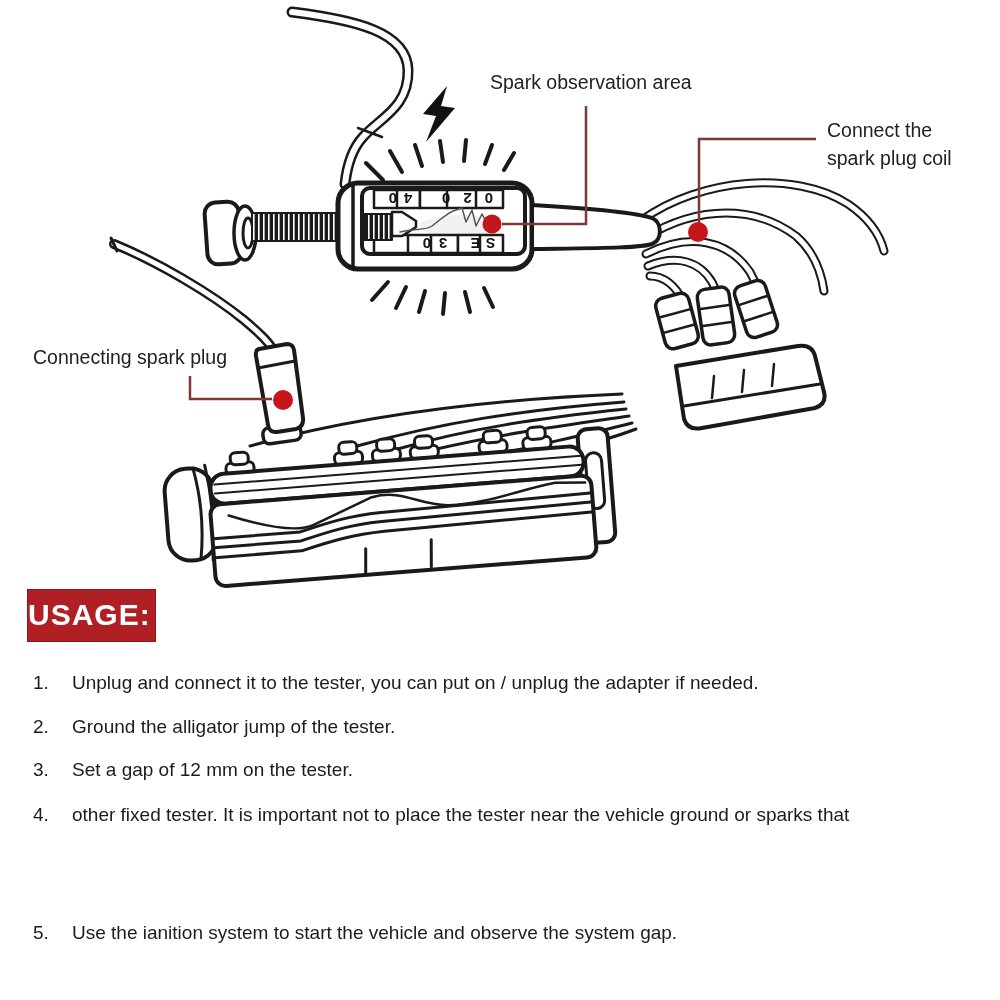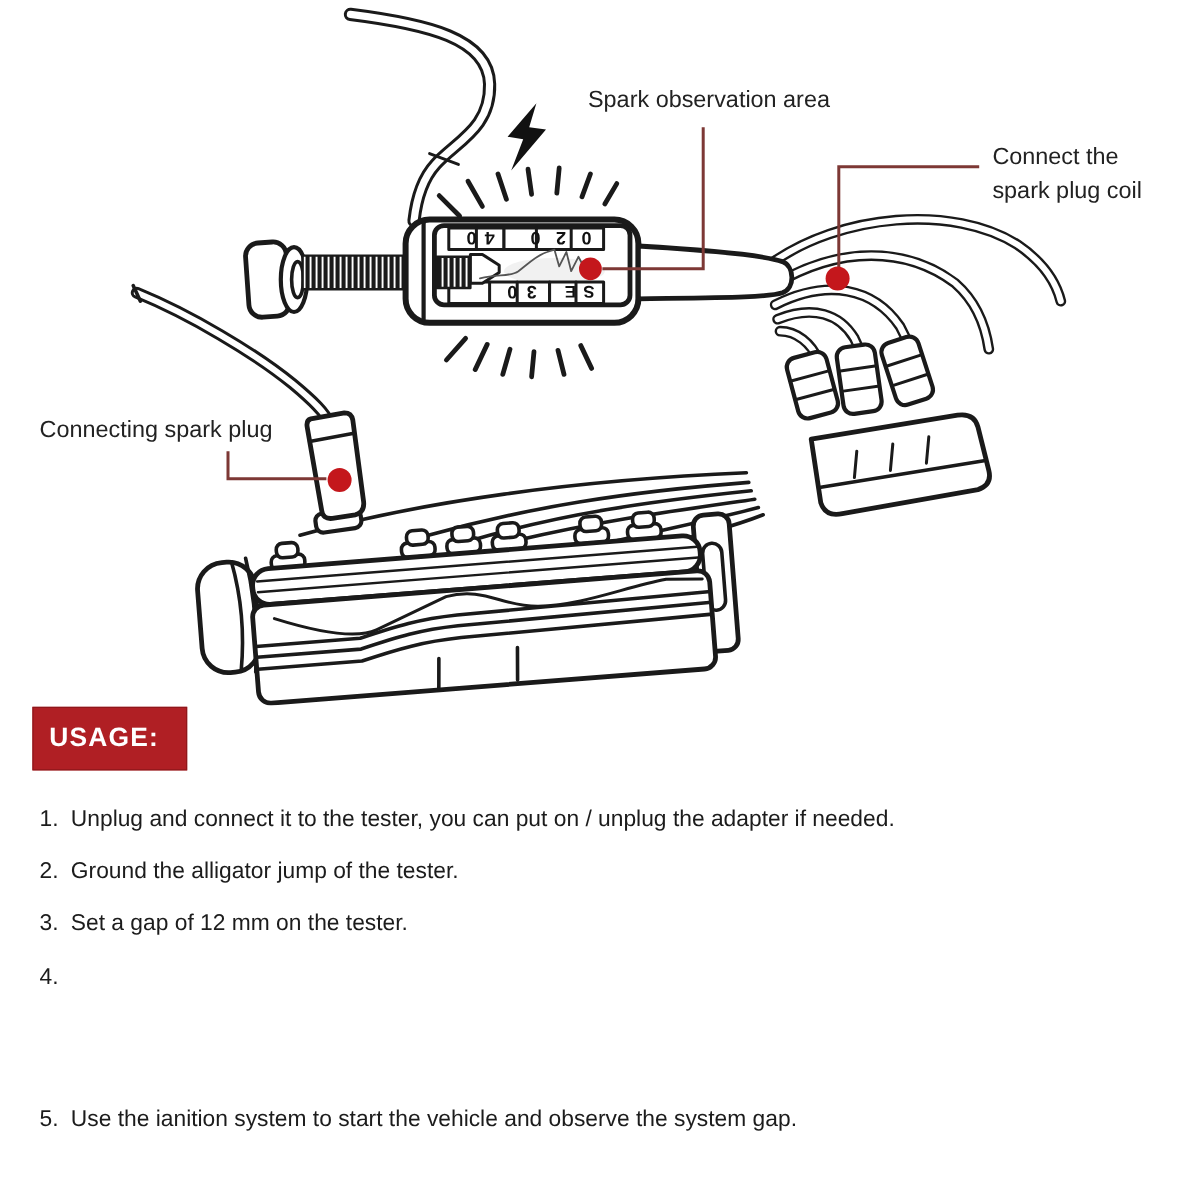--- a/index.html
+++ b/index.html
@@ -3,25 +3,25 @@
 <meta charset="utf-8">
 <style>
   html,body{margin:0;padding:0;background:#ffffff;}
   #page{position:relative;width:1000px;height:1000px;background:#ffffff;overflow:hidden;
         font-family:"Liberation Sans",sans-serif;color:#1c1c1c;}
   #diagram-svg{position:absolute;left:0;top:0;}
   .svg-label{font-family:"Liberation Sans",sans-serif;font-size:19.5px;fill:#222;}
   .gauge-digit{font-family:"Liberation Sans",sans-serif;font-weight:bold;fill:#111;}
   #usage-banner{position:absolute;left:27px;top:589px;width:129px;height:53px;
         background:#b01f24;border:1px solid #8f171b;box-sizing:border-box;}
-  #usage-banner span{display:block;color:#ffffff;font-weight:bold;font-size:22px;
-        line-height:50px;padding-left:13px;letter-spacing:1px;}
+  #usage-banner span{display:block;color:#ffffff;font-weight:bold;font-size:30px;
+        line-height:50px;letter-spacing:1px;}
   .usage-item{position:absolute;left:33px;display:flex;font-size:19px;line-height:34px;color:#1c1c1c;}
   .usage-item .num{width:26px;flex:0 0 26px;}
-  .usage-item .lines div{white-space:nowrap;}
+  .usage-item .lines div{white-space:nowrap;margin-left:13px;}
   #item-1{top:666px;}
   #item-2{top:710px;}
   #item-3{top:753px;}
   #item-4{top:798px;}
   #item-5{top:916px;}
 </style>
 </head>
 <body>
 
 <div id="page">
@@ -220,20 +220,21 @@
   <div class="usage-item" id="item-3">
     <span class="num">3.</span>
     <div class="lines">
         <div>Set a gap of 12 mm on the tester.</div>
       </div>
   </div>
 
   <div class="usage-item" id="item-4">
     <span class="num">4.</span>
     <div class="lines">
+      <div>other fixed tester. It is important not to place the tester near the vehicle ground or sparks that</div>
     </div>
   </div>
 
   <div class="usage-item" id="item-5">
     <span class="num">5.</span>
     <div class="lines">
         <div>Use the ianition system to start the vehicle and observe the system gap.</div>
       </div>
   </div>
 

